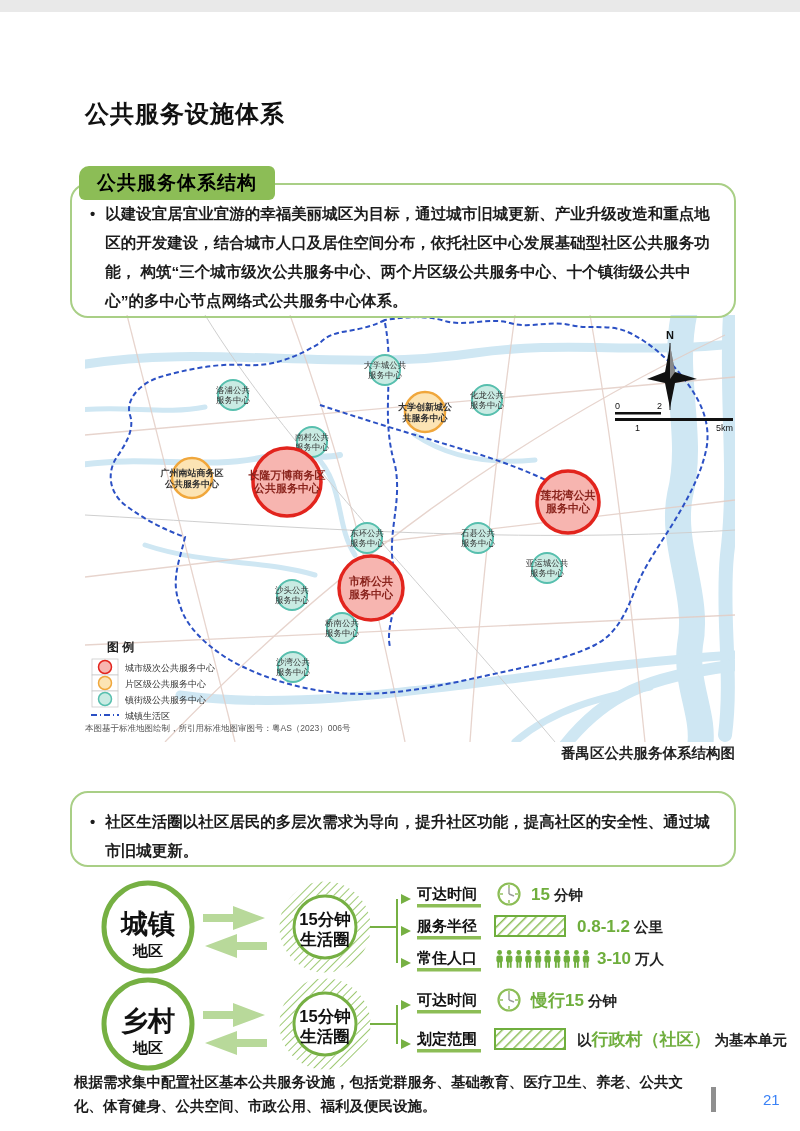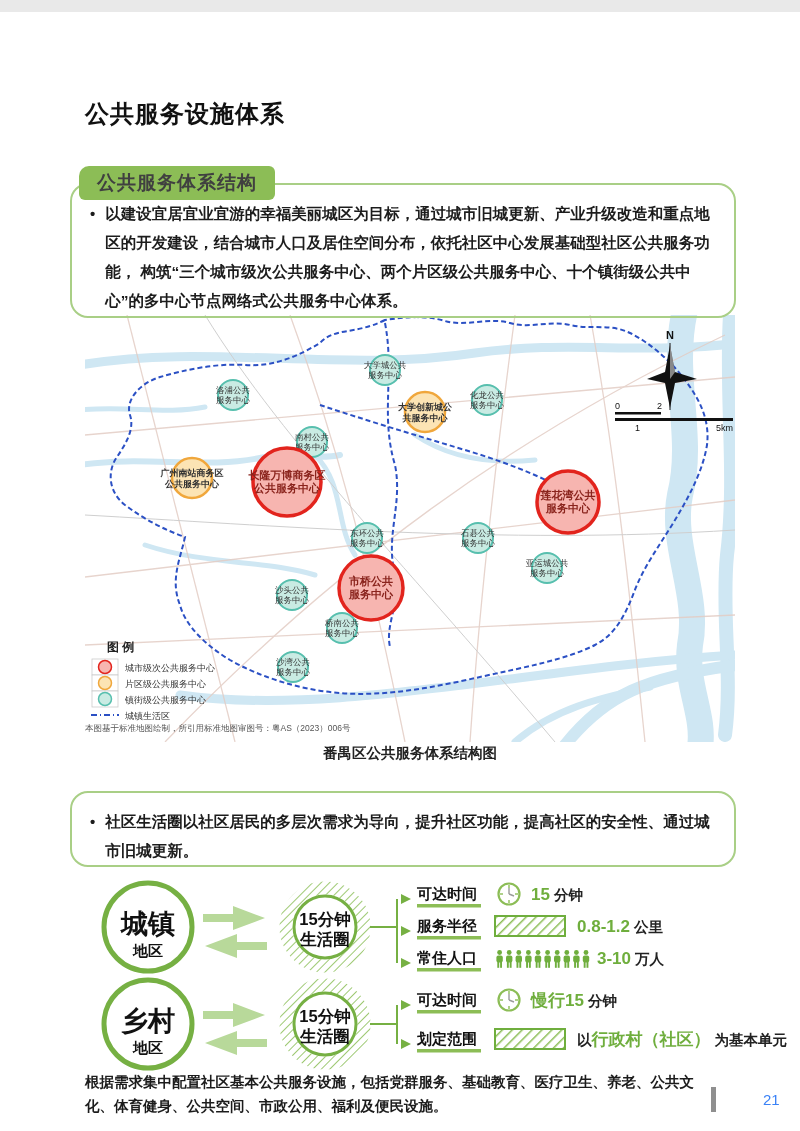--- a/index.html
+++ b/index.html
@@ -1,28 +1,28 @@
 <!DOCTYPE html>
 <html><head>
 <meta charset="utf-8">
 <style>
   html,body{margin:0;padding:0;background:#e9e9e9;}
   .page{position:relative;width:800px;height:1131px;background:#ffffff;margin:12px auto;
         font-family:"Liberation Sans",sans-serif;overflow:hidden;}
   .doc-title{position:absolute;left:85px;top:86px;font-size:24px;font-weight:bold;color:#111;letter-spacing:1px;}
-  .section-tag{position:absolute;left:79px;height:34px;background:#8cbd56;color:#404040;
+  .section-tag{position:absolute;left:79px;height:34px;background:#8cbd56;color:#000000;
         font-size:19px;font-weight:bold;line-height:34px;padding:0 18px;
         border-radius:10px 6px 6px 6px;z-index:3;letter-spacing:1px;}
   .round-box{position:absolute;left:70px;width:662px;border:2px solid #a9cf86;border-radius:18px;z-index:1;}
   .bullet-par{position:absolute;display:flex;gap:10px;color:#1c1c1c;font-size:15.5px;
         font-weight:bold;line-height:29px;z-index:4;}
   .bullet-par .dot{font-size:15px;line-height:29px;}
   .map-caption{position:absolute;left:85px;width:650px;text-align:center;font-size:14.5px;
         font-weight:bold;color:#222;}
-  .footer-par{position:absolute;left:85px;top:1058px;width:625px;color:#1c1c1c;
+  .footer-par{position:absolute;left:74px;top:1058px;width:625px;color:#1c1c1c;
         font-size:14.5px;font-weight:bold;line-height:24px;}
   .pagenum-bar{position:absolute;left:711px;top:1075px;width:5px;height:25px;background:#8f8f8f;}
   .pagenum{position:absolute;left:763px;top:1079px;font-size:15px;color:#3b82f6;}
   svg text{font-family:"Liberation Sans",sans-serif;}
 </style>
 </head>
 <body>
 
 <div class="page">
 
@@ -195,21 +195,21 @@
       <text x="530" y="94" font-size="9">0</text>
       <text x="572" y="94" font-size="9">2</text>
       <rect x="530" y="97" width="46" height="2.5"></rect>
       <rect x="530" y="103" width="118" height="3"></rect>
       <text x="550" y="116" font-size="9">1</text>
       <text x="648" y="116" font-size="9" text-anchor="end">5km</text>
     </g>
     <text x="0" y="416" font-size="8.5" fill="#555">本图基于标准地图绘制，所引用标准地图审图号：粤AS（2023）006号</text>
   </svg>
 
-  <div class="map-caption" style="top:732px;">番禺区公共服务体系结构图</div>
+  <div class="map-caption" style="top:732px;text-align:right;">番禺区公共服务体系结构图</div>
 
   <div class="round-box" style="top:779px;height:72px;"></div>
   <div class="bullet-par" style="left:90px;top:795px;width:628px;">
     <span class="dot">•</span>
     <span>社区生活圈以社区居民的多层次需求为导向，提升社区功能，提高社区的安全性、通过城市旧城更新。</span>
   </div>
 
   <svg id="diagram-svg" width="715" height="200" viewBox="0 0 715 200" style="position:absolute;left:85px;top:860px;" xmlns="http://www.w3.org/2000/svg">
     <defs>
       <pattern id="dhatch" width="7" height="7" patternUnits="userSpaceOnUse" patternTransform="rotate(45)">

